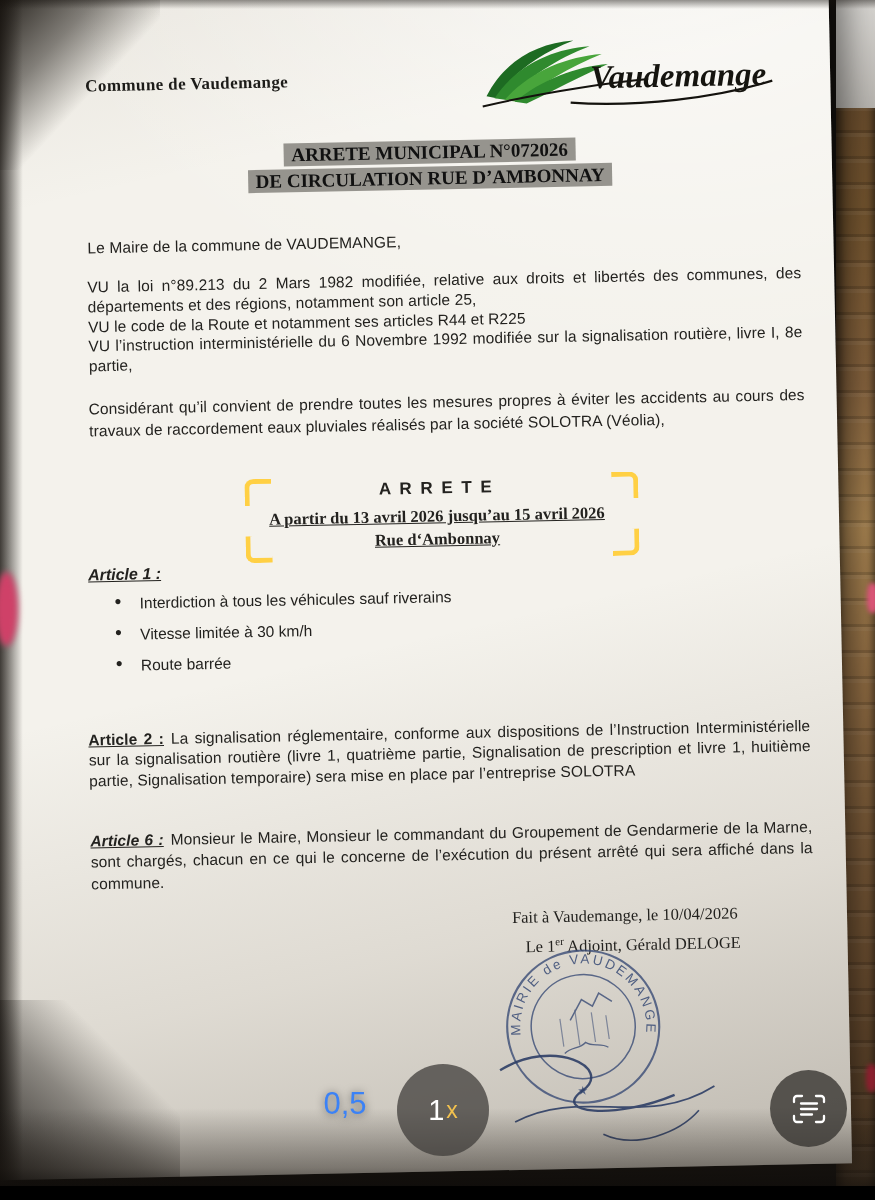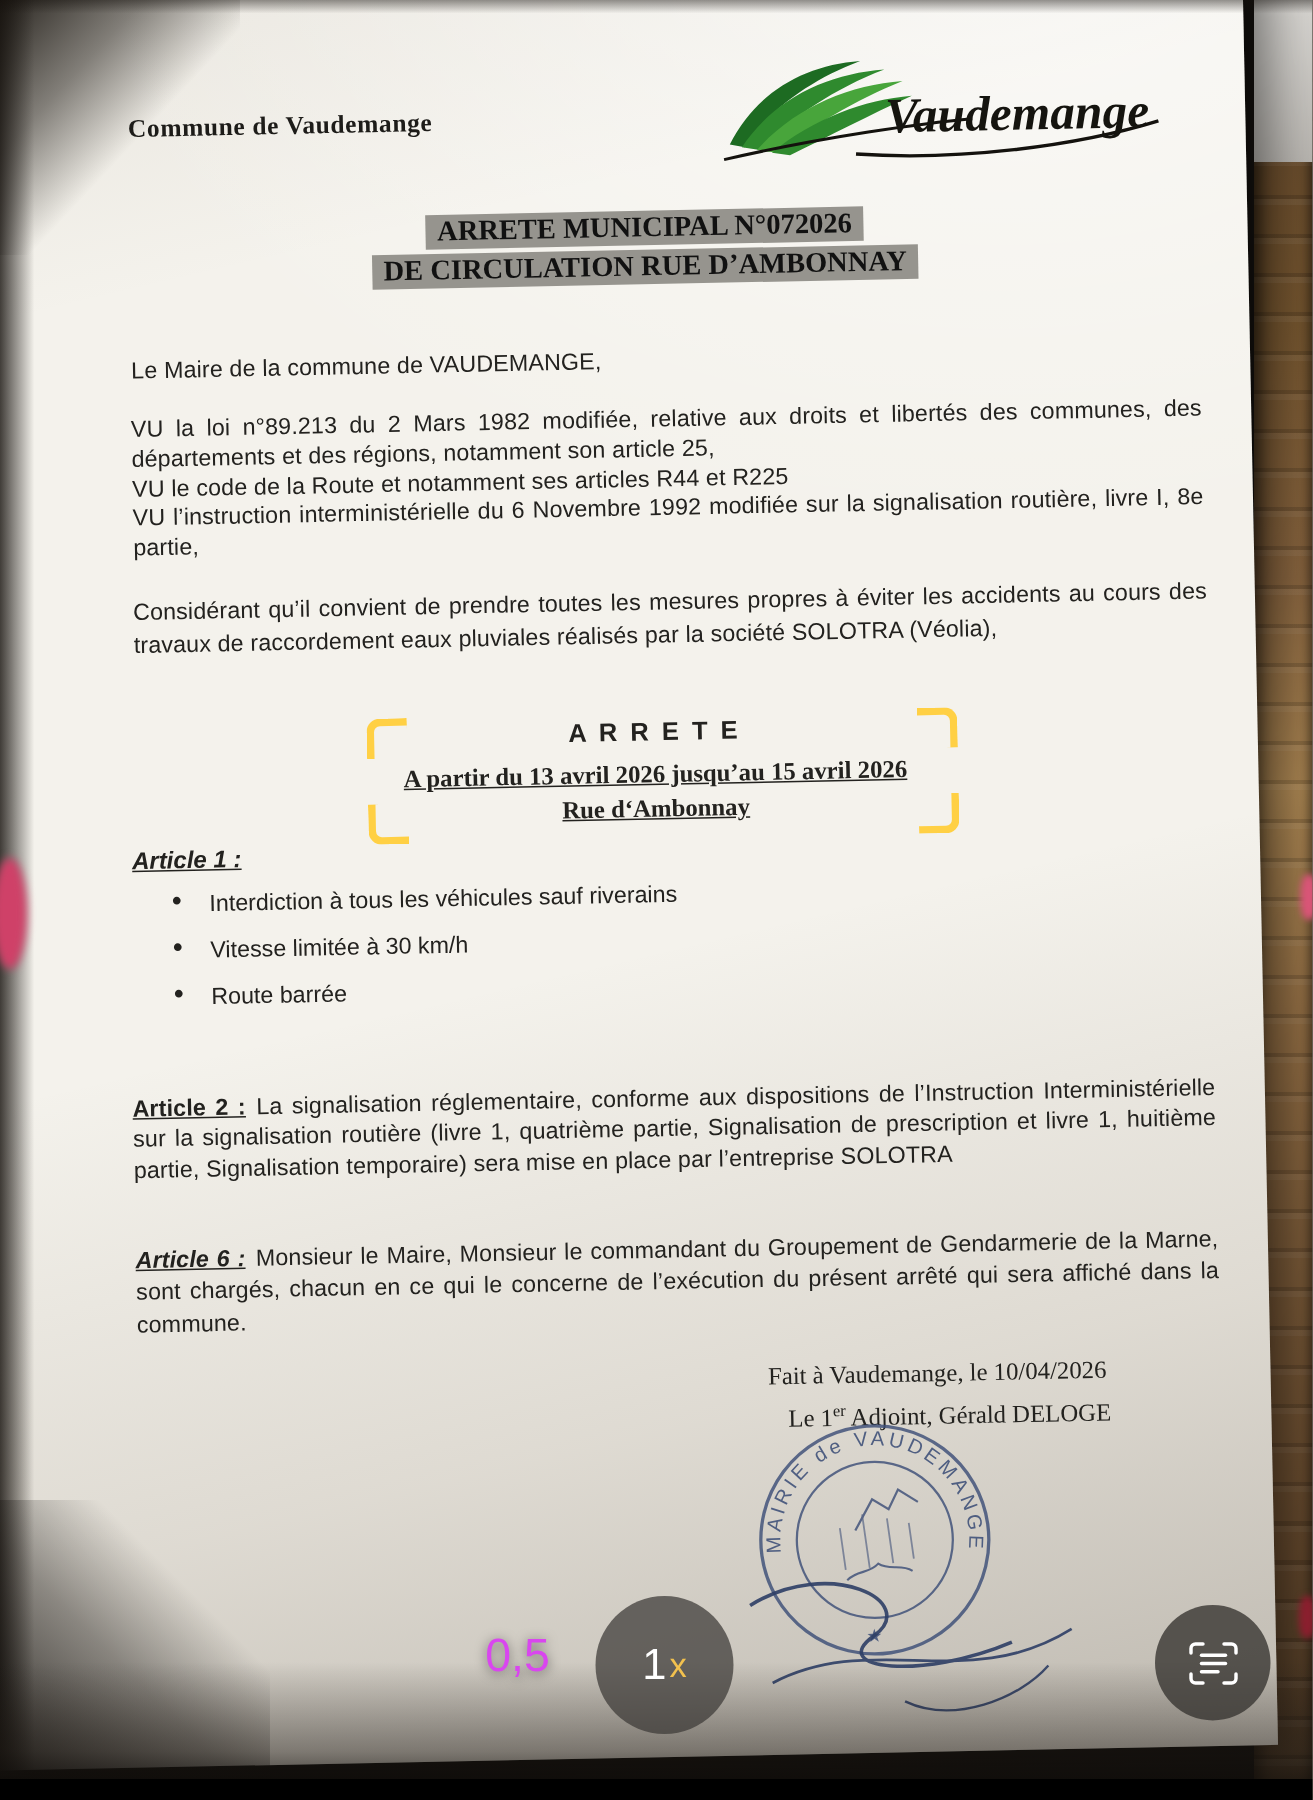--- a/index.html
+++ b/index.html
@@ -72,21 +72,21 @@
   .overlay{position:absolute;pointer-events:none;}
   .corner-tl{left:0;top:0;width:160px;height:170px;background:linear-gradient(133deg, rgba(24,20,15,0.92) 0%, rgba(24,20,15,0.5) 30%, rgba(24,20,15,0) 56%);}
   .edge-left{left:0;top:0;width:26px;height:1200px;background:linear-gradient(to right, rgba(22,18,14,0.8), rgba(22,18,14,0) 88%);}
   .corner-bl{left:0;top:1000px;width:180px;height:200px;background:linear-gradient(45deg, rgba(18,15,12,0.92) 0%, rgba(18,15,12,0.4) 45%, rgba(0,0,0,0) 70%);}
   .edge-bottom{left:0;top:1108px;width:875px;height:92px;background:linear-gradient(to bottom, rgba(30,25,20,0) 0%, rgba(28,23,18,0.45) 65%, rgba(12,10,8,0.85) 100%);}
   .edge-top{left:0;top:0;width:875px;height:9px;background:linear-gradient(to bottom, rgba(20,16,12,0.45), rgba(0,0,0,0));}
   .pink-left{left:-5px;top:572px;width:23px;height:74px;background:#cf4168;border-radius:50%;filter:blur(3px);}
   .pink-right{left:867px;top:583px;width:11px;height:30px;background:#d95577;border-radius:40%;filter:blur(2px);}
   .red-right{left:866px;top:1064px;width:11px;height:28px;background:#8a1f2e;border-radius:40%;filter:blur(2px);}
   
-  .zoom-wide{position:absolute;left:298px;top:1086px;width:94px;text-align:center;font-size:31px;color:#d946ef;
+  .zoom-wide{position:absolute;left:298px;top:1086px;width:94px;text-align:center;font-size:31px;color:#3b82f6;
     text-shadow:0 1px 8px rgba(0,0,0,0.55);cursor:pointer;}
   .zoom-btn{position:absolute;left:397px;top:1064px;width:92px;height:92px;border-radius:50%;
     background:rgba(62,60,56,0.74);display:flex;align-items:center;justify-content:center;cursor:pointer;}
   .zoom-btn .num{color:#fff;font-size:29px;}
   .zoom-btn .suf{color:#f2c14e;font-size:23px;margin-left:2px;}
   .scan-btn{position:absolute;left:770px;top:1070px;width:77px;height:77px;border-radius:50%;
     background:rgba(56,54,50,0.8);display:flex;align-items:center;justify-content:center;cursor:pointer;}
   .bottom-bar{position:absolute;left:0;top:1186px;width:875px;height:14px;background:#000;}
 </style>
 </head>

